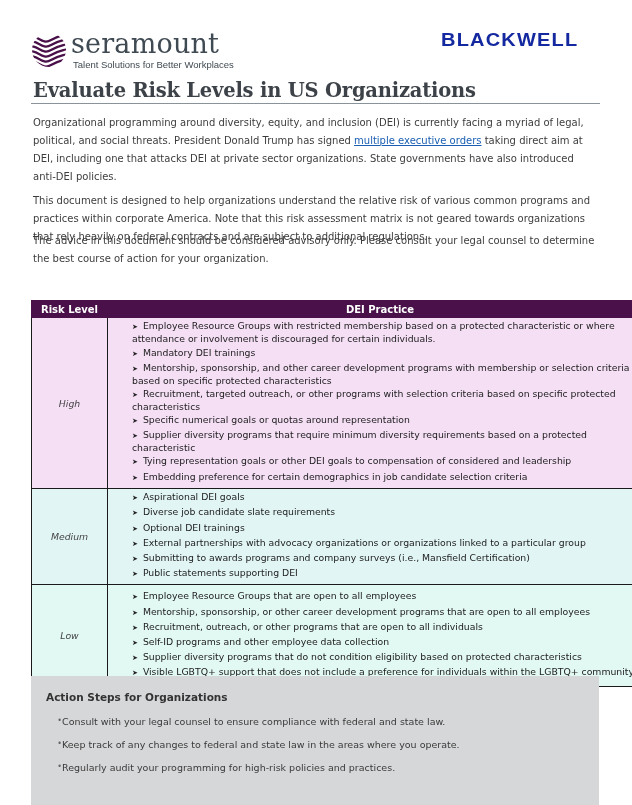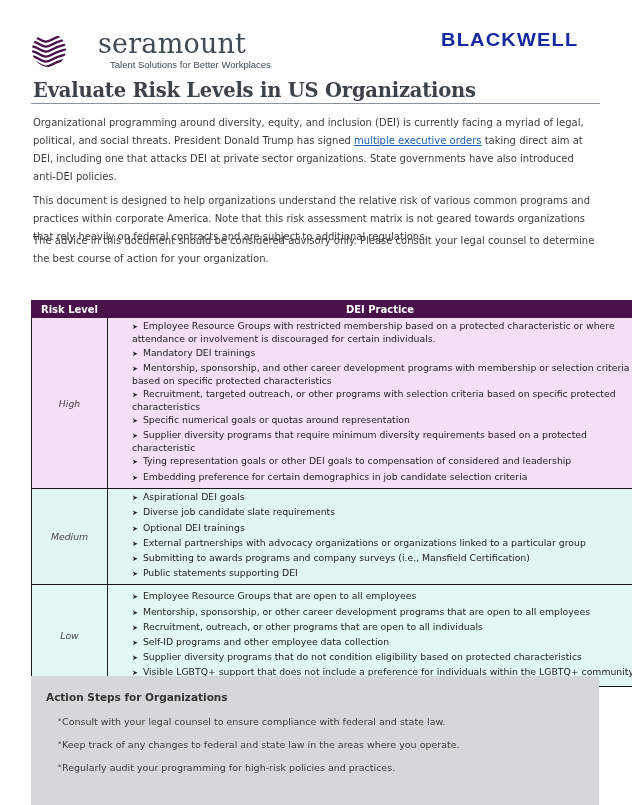--- a/index.html
+++ b/index.html
@@ -1,23 +1,23 @@
 <!DOCTYPE html>
 <html><head>
 <meta charset="utf-8">
 <style>
   * { box-sizing: border-box; margin: 0; padding: 0; }
   html, body { width: 632px; height: 805px; overflow: hidden; background: #ffffff; }
   body { position: relative; font-family: "DejaVu Sans", sans-serif; color: #3a3a3a; }
 
-  .logo-sera { position: absolute; left: 31px; top: 30px; display: flex; align-items: flex-start; gap: 27px; }
+  .logo-sera { position: absolute; left: 31px; top: 30px; display: flex; align-items: flex-start; }
   .logo-mark { width: 36px; height: 36px; margin-top: 2px; }
   .logo-text { margin-left: 4px; }
   .logo-name { font-family: "DejaVu Serif", serif; font-size: 27px; color: #404a52; line-height: 28px; letter-spacing: 0.2px; }
-  .logo-tag { font-family: "Liberation Sans", sans-serif; font-size: 9.5px; color: #404a52; margin-top: 1px; margin-left: 12px; }
+  .logo-tag { font-family: "Liberation Sans", sans-serif; font-size: 9.5px; color: #404a52; margin-top: 1px; margin-left: 2px; }
 
   .logo-hb { position: absolute; left: 441px; top: 29px; font-family: "Liberation Sans", sans-serif; font-weight: 900; color: #1428a0; font-size: 20px; line-height: 20px; letter-spacing: 1.2px; }
   .logo-hb div { transform: scaleY(0.95); }
 
   .page-title { position: absolute; left: 33px; top: 79px; font-family: "DejaVu Serif", serif; font-size: 19.5px; color: #3c4248; letter-spacing: -0.2px; }
   .title-rule { position: absolute; left: 31px; top: 103px; width: 569px; height: 1px; background: #8a939a; }
 
   .intro { position: absolute; left: 33px; width: 566px; font-size: 10px; line-height: 18px; color: #3d3d3d; font-family: "DejaVu Sans", sans-serif; }
   .intro a { color: #1b5fb3; text-decoration: underline; }
   .p1 { top: 114px; }

